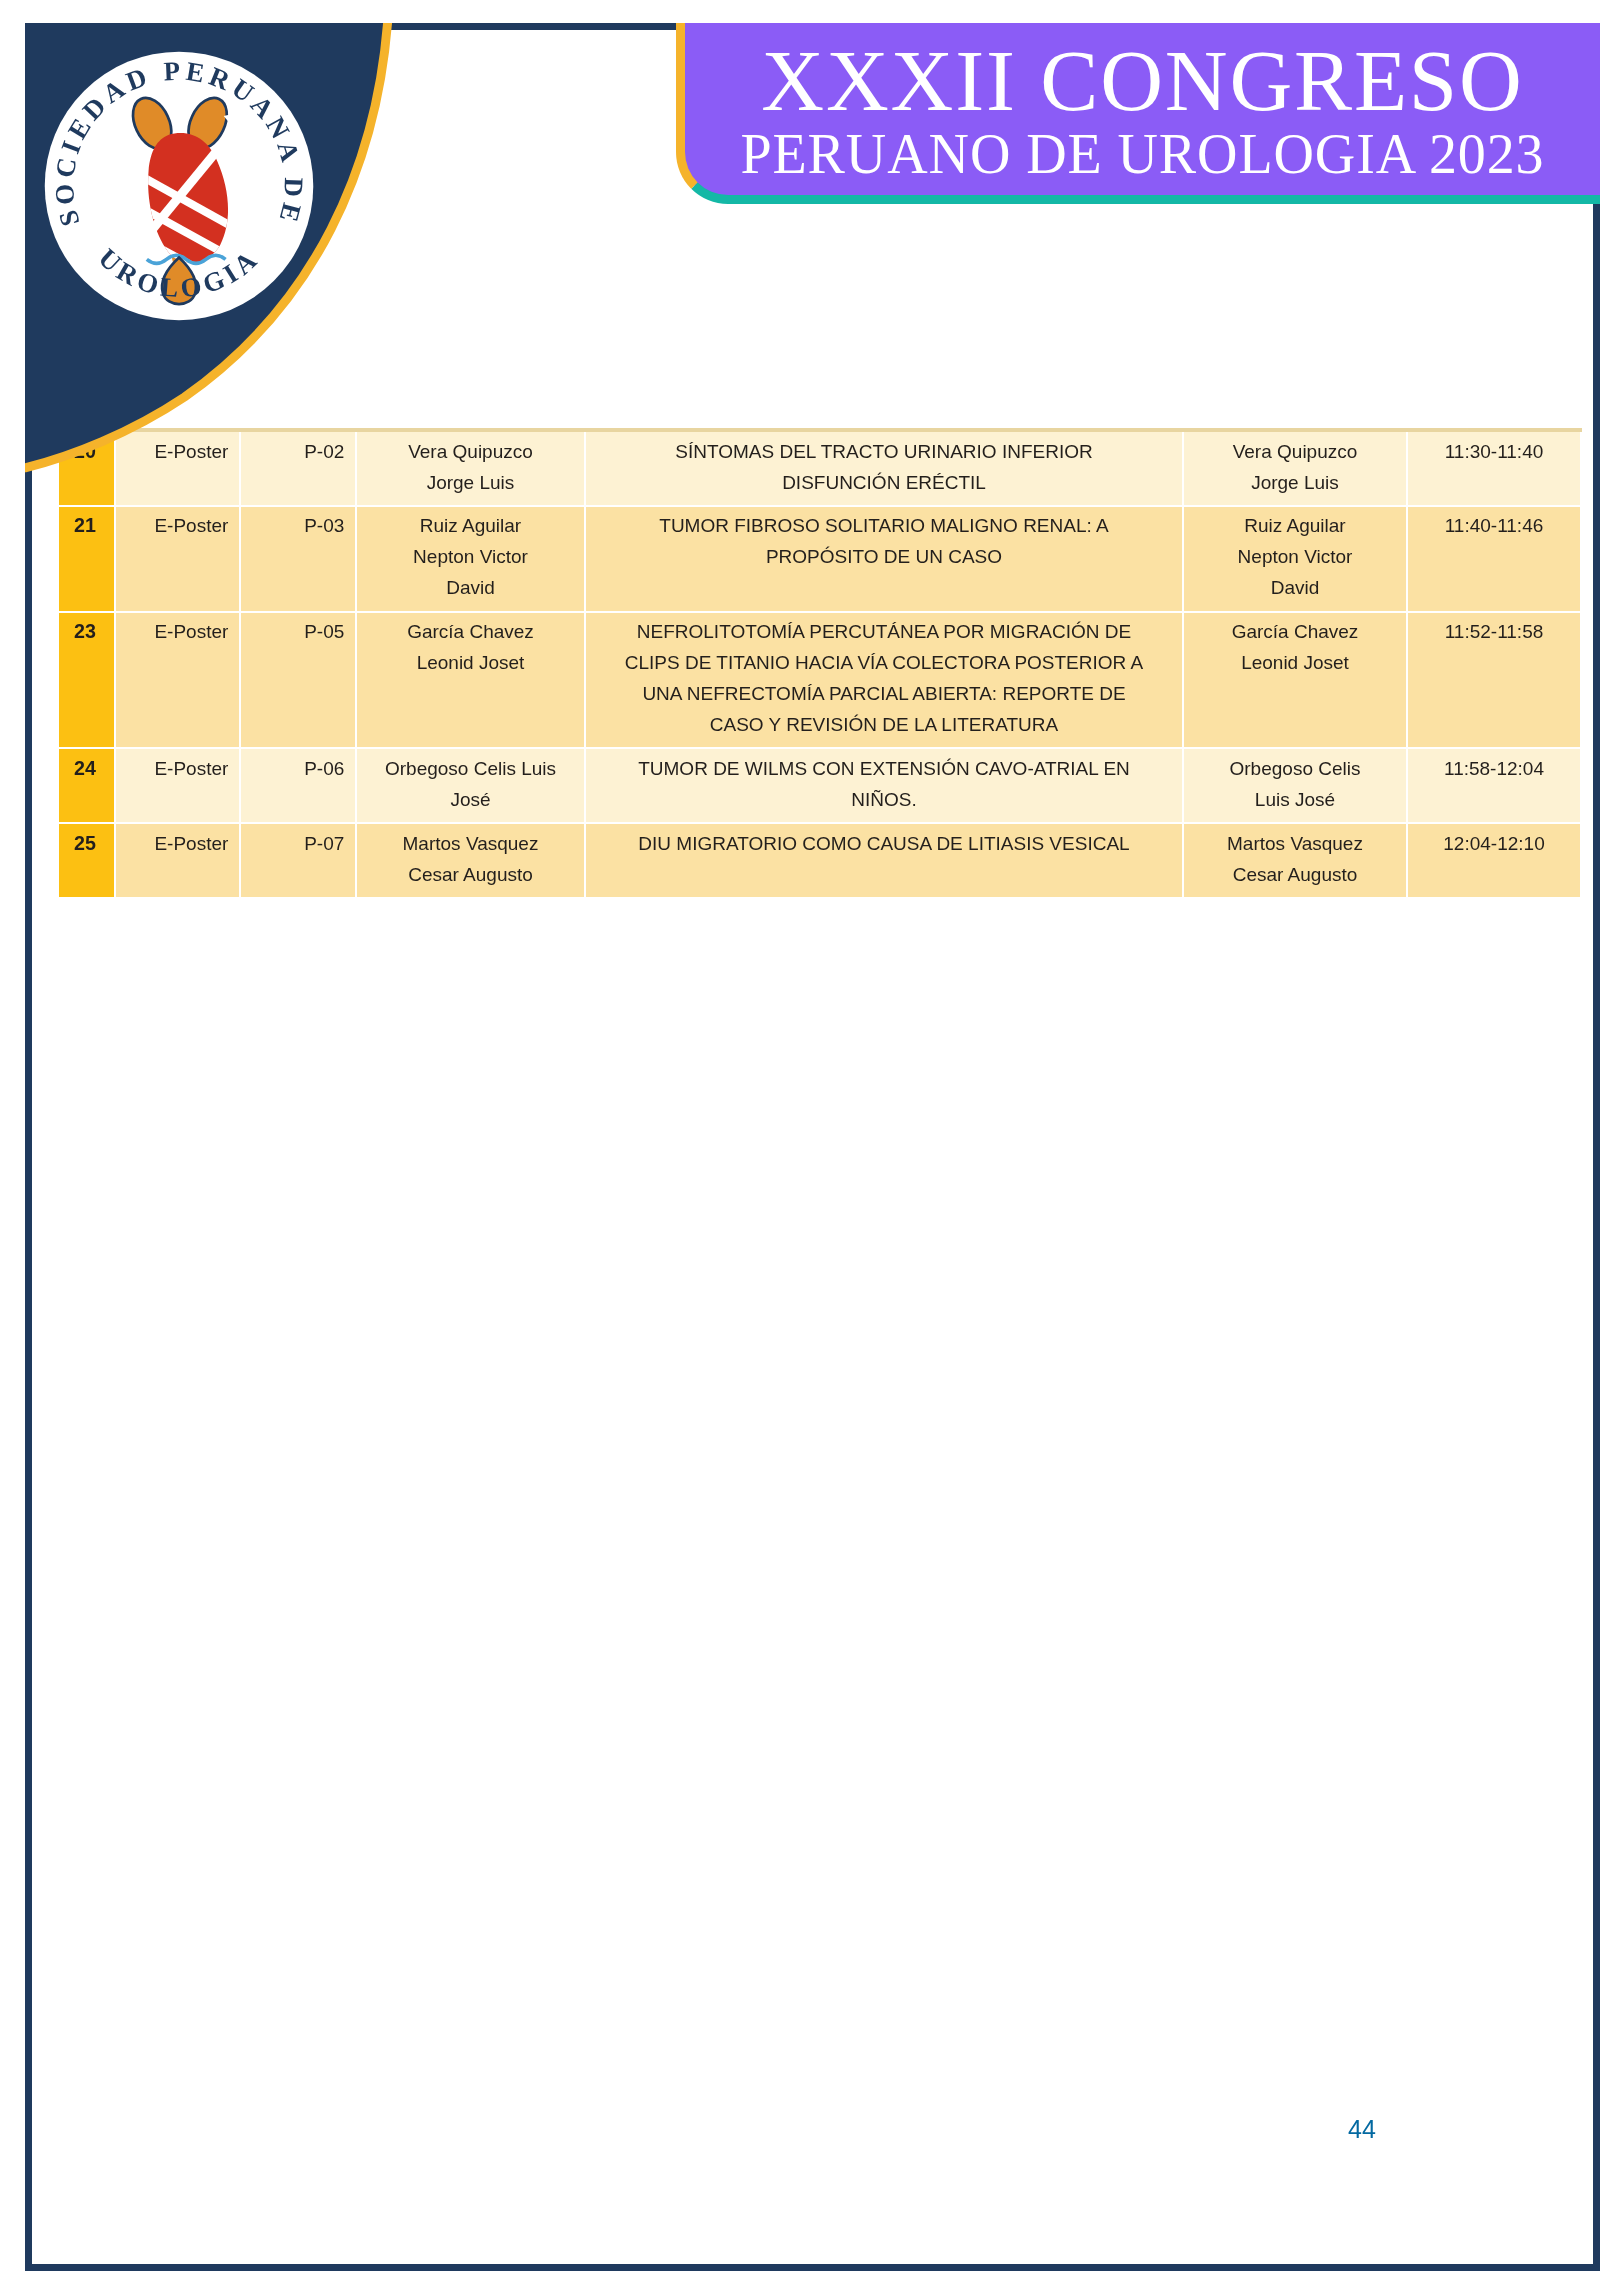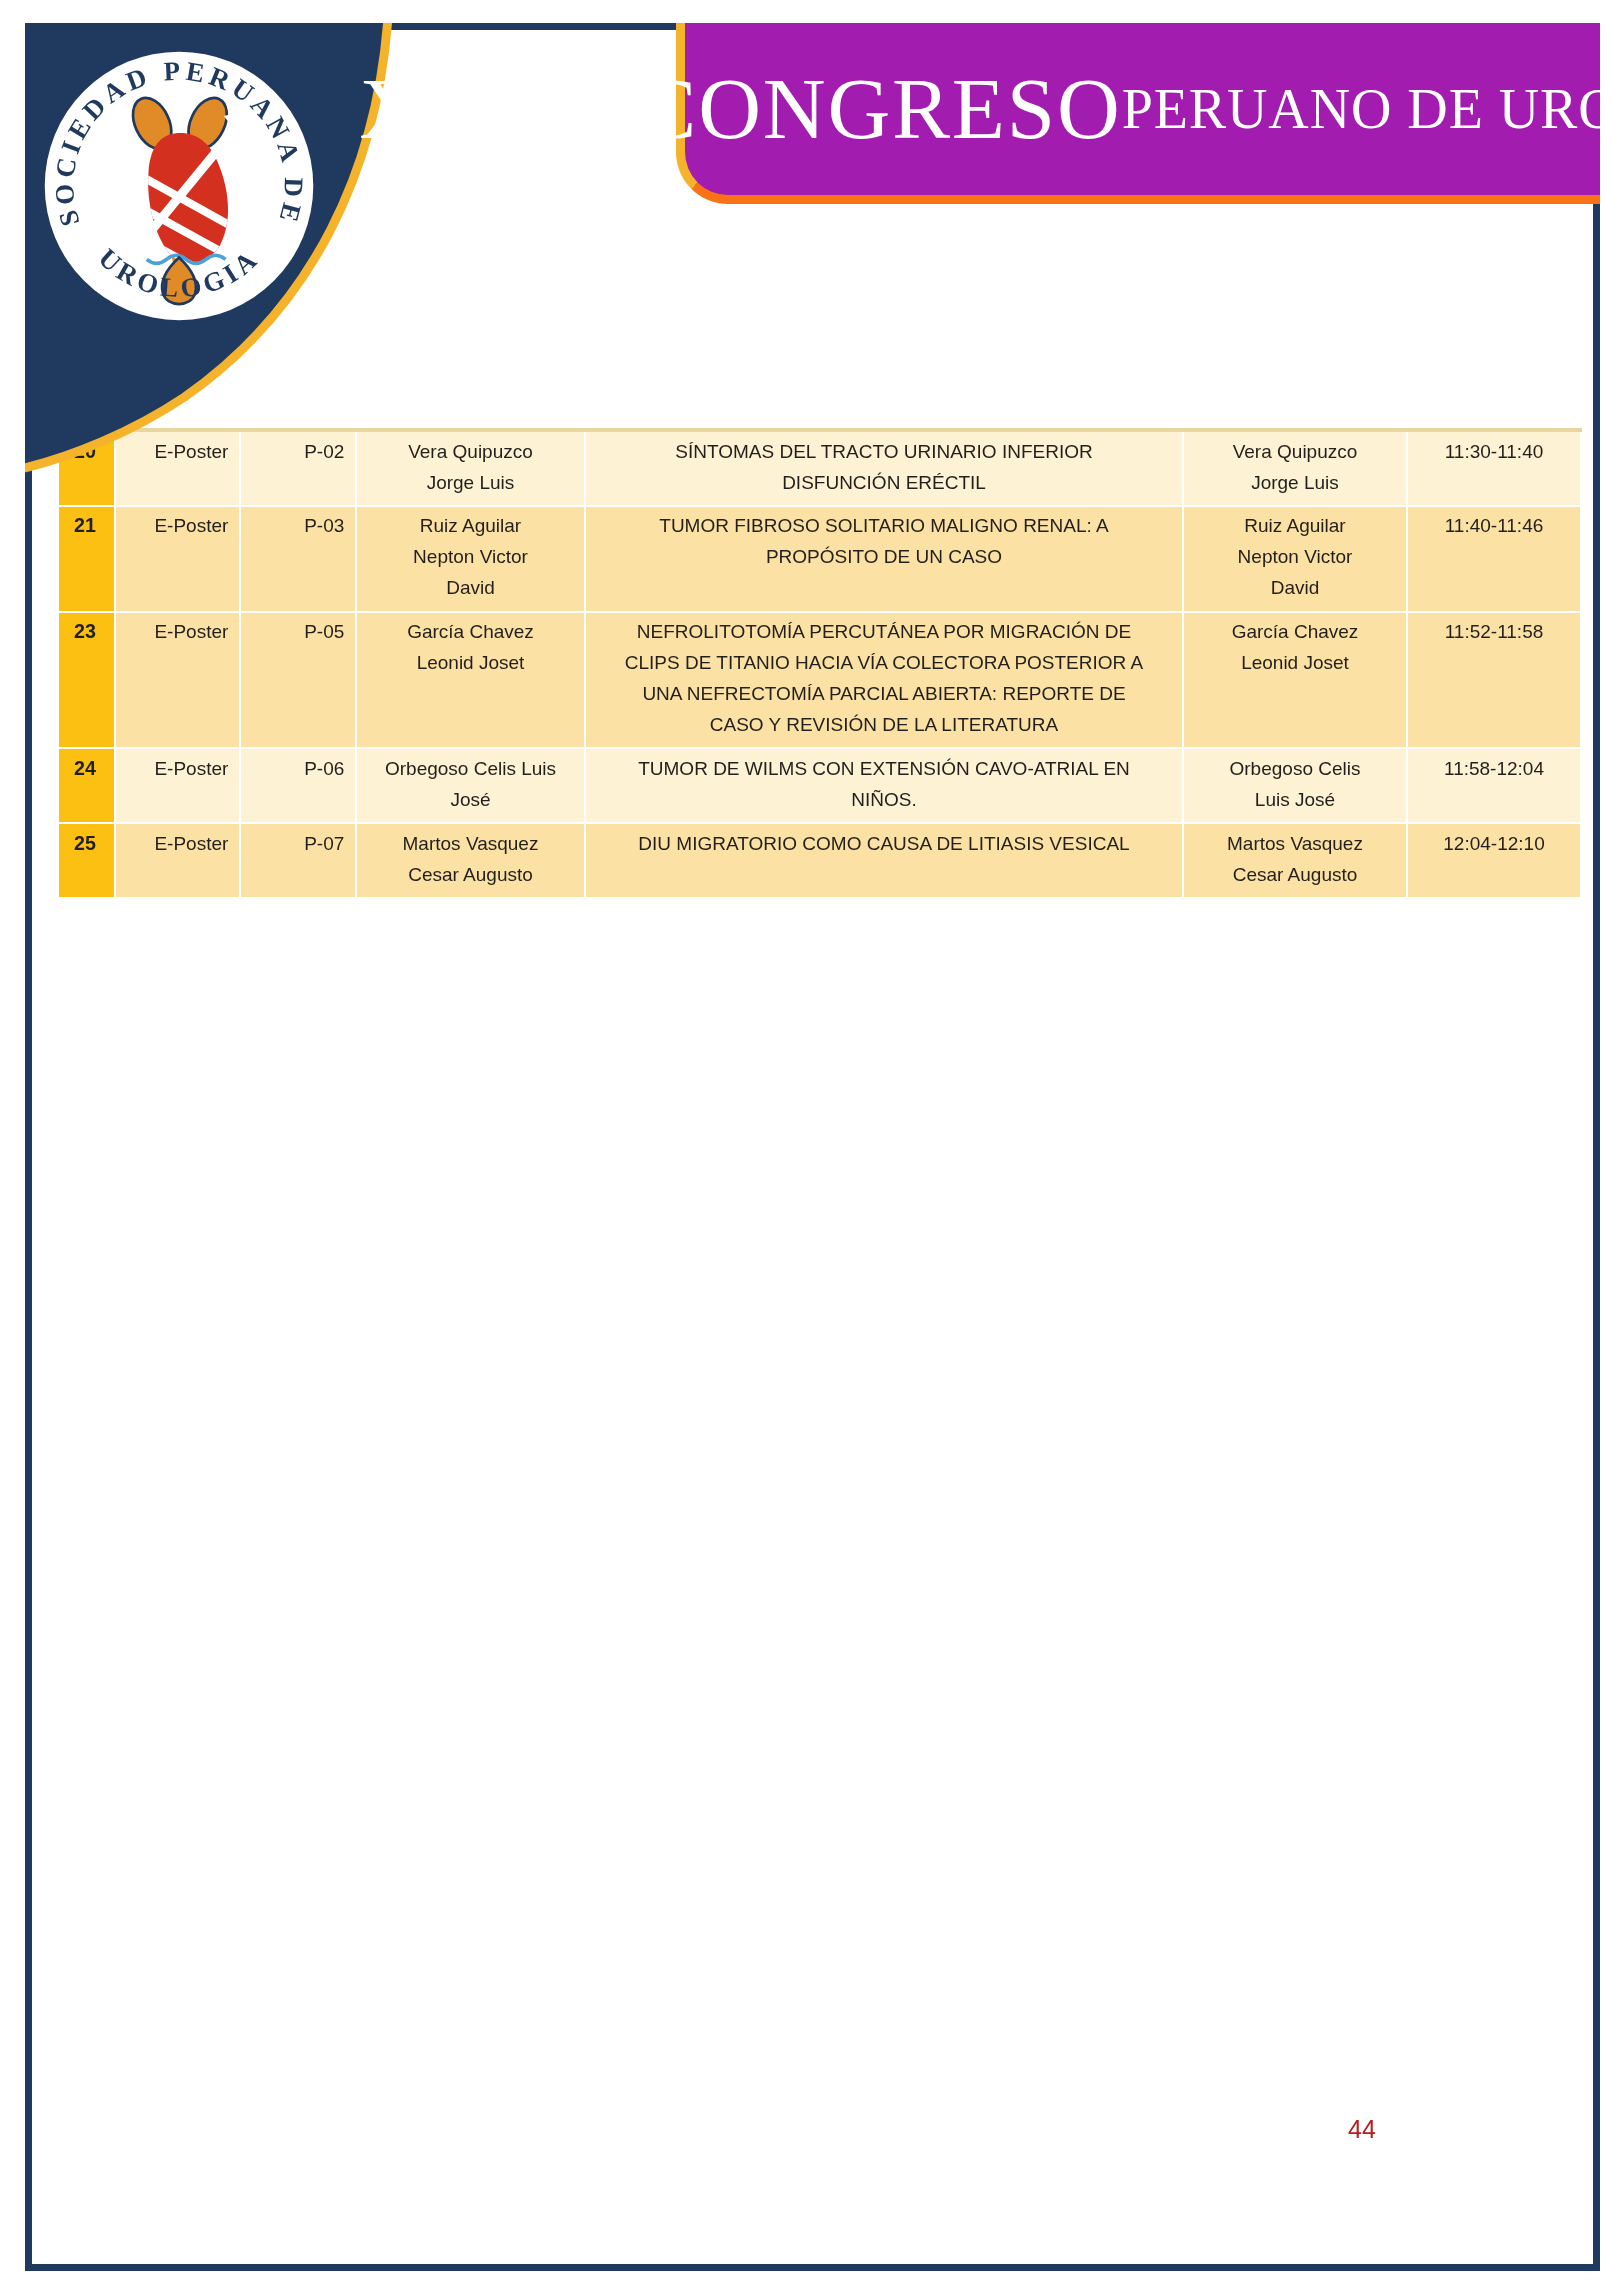--- a/index.html
+++ b/index.html
@@ -8,23 +8,23 @@
 
   
   .frame{position:absolute;left:25px;top:23px;width:1575px;height:2248px;
          border:7.2px solid #1f3a5e;box-sizing:border-box;z-index:1;}
 
   
   .corner{position:absolute;left:25px;top:23px;z-index:3;}
 
   
   .band{position:absolute;left:676px;top:23px;width:924px;height:181px;
-        background:#a21caf;border-left:9px solid #f5b32b;border-bottom:9px solid #f97316;
+        background:#8b5cf6;border-left:9px solid #f5b32b;border-bottom:9px solid #14b8a6;
         border-bottom-left-radius:52px;box-sizing:border-box;z-index:4;
-        display:flex;flex-direction:row;align-items:center;justify-content:center;
+        display:flex;flex-direction:column;align-items:center;justify-content:center;
         color:#ffffff;font-family:"Liberation Serif","DejaVu Serif",serif;}
   .band .t1{font-size:87px;line-height:90px;letter-spacing:1.8px;white-space:nowrap;}
   .band .t2{font-size:56px;line-height:57px;letter-spacing:0.9px;white-space:nowrap;}
 
   
   table.program{position:absolute;left:57px;top:428px;width:1524px;z-index:2;
         border-collapse:collapse;table-layout:fixed;
         border-top:4.5px solid #e8d5a0;}
   table.program td{border:2.7px solid #ffffff;vertical-align:top;
         font-size:19px;line-height:31px;color:#231f1c;
@@ -33,21 +33,21 @@
   tr.dark  td{background:#fbe1a3;}
   table.program td.c-num{background:#fcc012 !important;font-weight:bold;font-size:19.7px;
         text-align:center;padding-left:1.8px;padding-right:5px;}
   td.c-type{text-align:right;padding-left:21.5px;}
   td.c-code{text-align:right;}
   td.c-auth{text-align:center;}
   td.c-title{text-align:center;}
   td.c-pres{text-align:center;}
   td.c-time{text-align:center;}
 
-  .pagenum{position:absolute;left:1348px;top:2115px;font-size:25px;color:#b91c1c;z-index:2;}
+  .pagenum{position:absolute;left:1348px;top:2115px;font-size:25px;color:#0369a1;z-index:2;}
 </style>
 </head>
 <body>
 
 <div class="page">
 
   <div class="frame"></div>
 
   <svg class="corner" width="385" height="452" viewBox="0 0 430 505">
     <defs>

